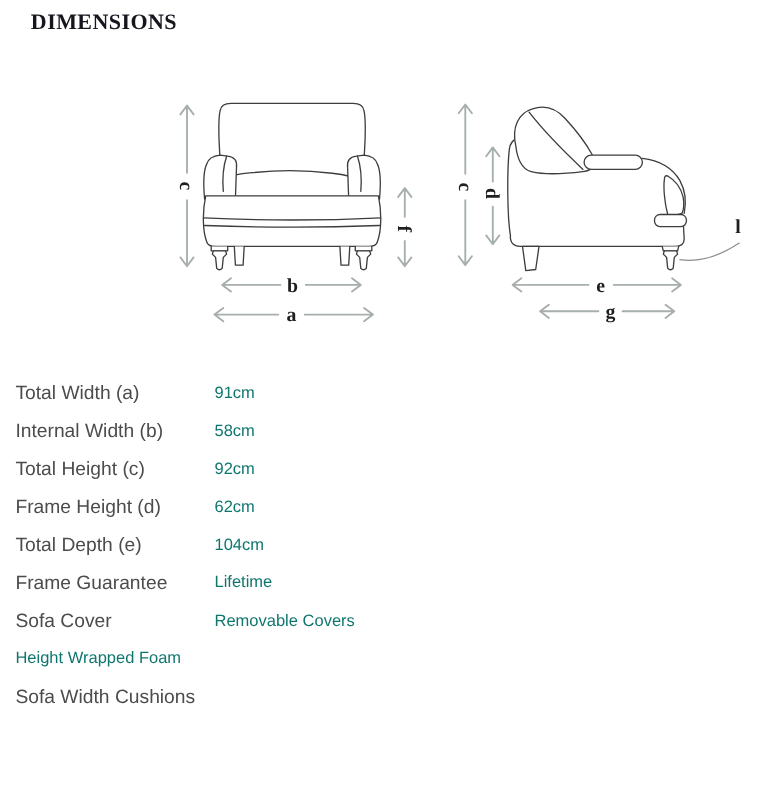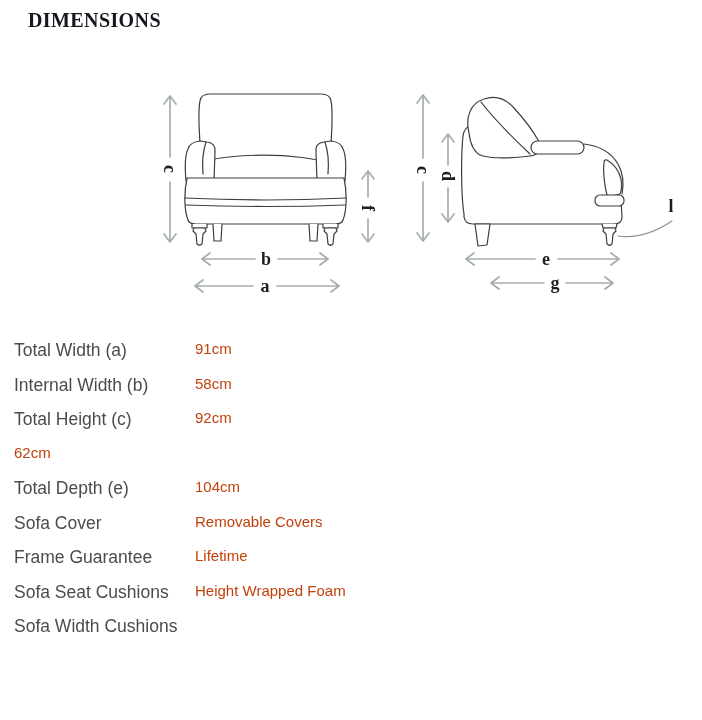--- a/index.html
+++ b/index.html
@@ -20,23 +20,23 @@
   .lnf{fill:#ffffff;stroke:#3d3d3d;stroke-width:1.2;stroke-linecap:round;stroke-linejoin:round;}
   
   .arr{fill:none;stroke:#a6afa9;stroke-width:1.7;stroke-linecap:round;stroke-linejoin:round;}
   .callout{fill:none;stroke:#8f8f8f;stroke-width:1.1;stroke-linecap:round;}
   
   .dim{
     font-family:"Liberation Serif",serif;font-weight:700;font-size:18px;fill:#1f1f1f;
   }
   
   .spec-table{position:absolute;left:14px;top:340px;width:672px;}
-  .spec-row{display:flex;align-items:flex-start;height:34.5px;}
+  .spec-row{display:flex;align-items:center;height:34.5px;}
   .spec-label{width:181px;flex:0 0 181px;font-size:17.5px;color:#4c4c4c;}
-  .spec-value{font-size:15px;color:#c2410c;}
+  .spec-value{font-size:15px;color:#0f766e;}
 </style>
 </head>
 <body>
 
 <div class="stage">
 
   <h1 class="page-title">DIMENSIONS</h1>
 
   <svg class="diagram-svg diagram-front" width="250" height="235" viewBox="0 0 250 235">
 
@@ -100,36 +100,36 @@
     </div>
     <div class="spec-row">
       <div class="spec-label">Internal Width (b)</div>
       <div class="spec-value">58cm</div>
     </div>
     <div class="spec-row">
       <div class="spec-label">Total Height (c)</div>
       <div class="spec-value">92cm</div>
     </div>
     <div class="spec-row">
+      <div class="spec-label">Frame Height (d)</div>
       <div class="spec-value">62cm</div>
     </div>
     <div class="spec-row">
       <div class="spec-label">Total Depth (e)</div>
       <div class="spec-value">104cm</div>
     </div>
     <div class="spec-row">
+      <div class="spec-label">Frame Guarantee</div>
+      <div class="spec-value">Lifetime</div>
+    </div>
+    <div class="spec-row">
       <div class="spec-label">Sofa Cover</div>
       <div class="spec-value">Removable Covers</div>
     </div>
     <div class="spec-row">
-      <div class="spec-label">Frame Guarantee</div>
-      <div class="spec-value">Lifetime</div>
-    </div>
-    <div class="spec-row">
-      <div class="spec-label">Sofa Seat Cushions</div>
       <div class="spec-value">Height Wrapped Foam</div>
     </div>
     <div class="spec-row">
       <div class="spec-label">Sofa Width Cushions</div>
     </div>
   </div>
 
 </div>
 
 </body></html>

